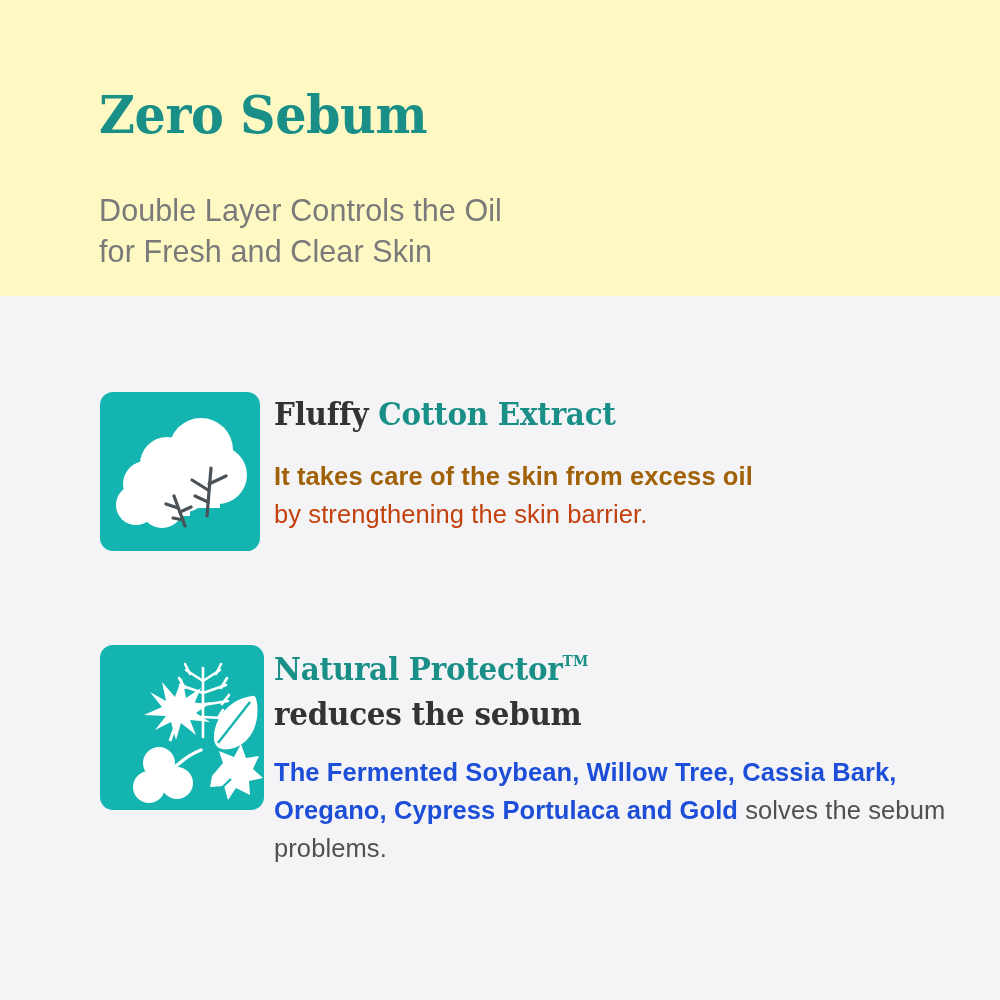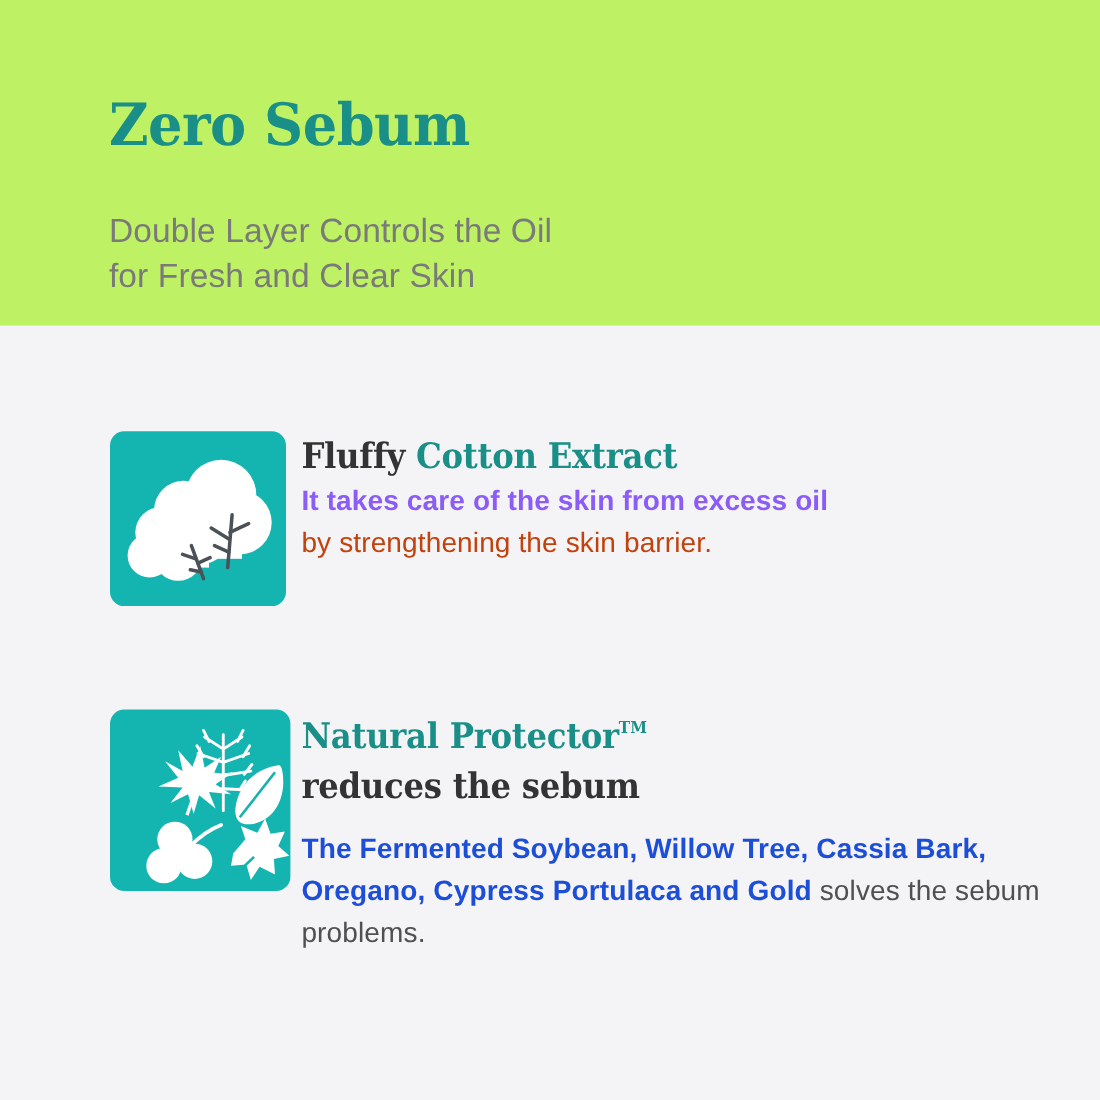--- a/index.html
+++ b/index.html
@@ -20,21 +20,21 @@
     background: #f4f4f6;
   }
 
   
   #header-band {
     position: absolute;
     left: 0;
     top: 0;
     width: 1000px;
     height: 296px;
-    background: #bef264;
+    background: #fef9c3;
   }
   #header-title {
     position: absolute;
     left: 99px;
     top: 88px;
     font-family: "DejaVu Serif", "Liberation Serif", serif;
     font-weight: bold;
     font-size: 53px;
     letter-spacing: -0.5px;
     line-height: 1;
@@ -102,21 +102,22 @@
     letter-spacing: 0.1px;
     white-space: pre-line;
   }
   .feature-body .strong { font-weight: bold; color: #1d4ed8; }
   .feature-body .light  { font-weight: normal; color: #505050; }
 
   #feature-cotton .feature-heading { margin-top: 0px; }
   #feature-cotton .line-strong {
     display: block;
     font-weight: bold;
-    color: #8b5cf6;
+    color: #a16207;
+    margin-top: 20px;
   }
   #feature-cotton .line-light {
     display: block;
     font-weight: normal;
     color: #c2410c;
   }
 
   #feature-natural .feature-heading { margin-top: -6px; }
   #feature-natural .feature-body { margin-top: 16px; }
 </style>

